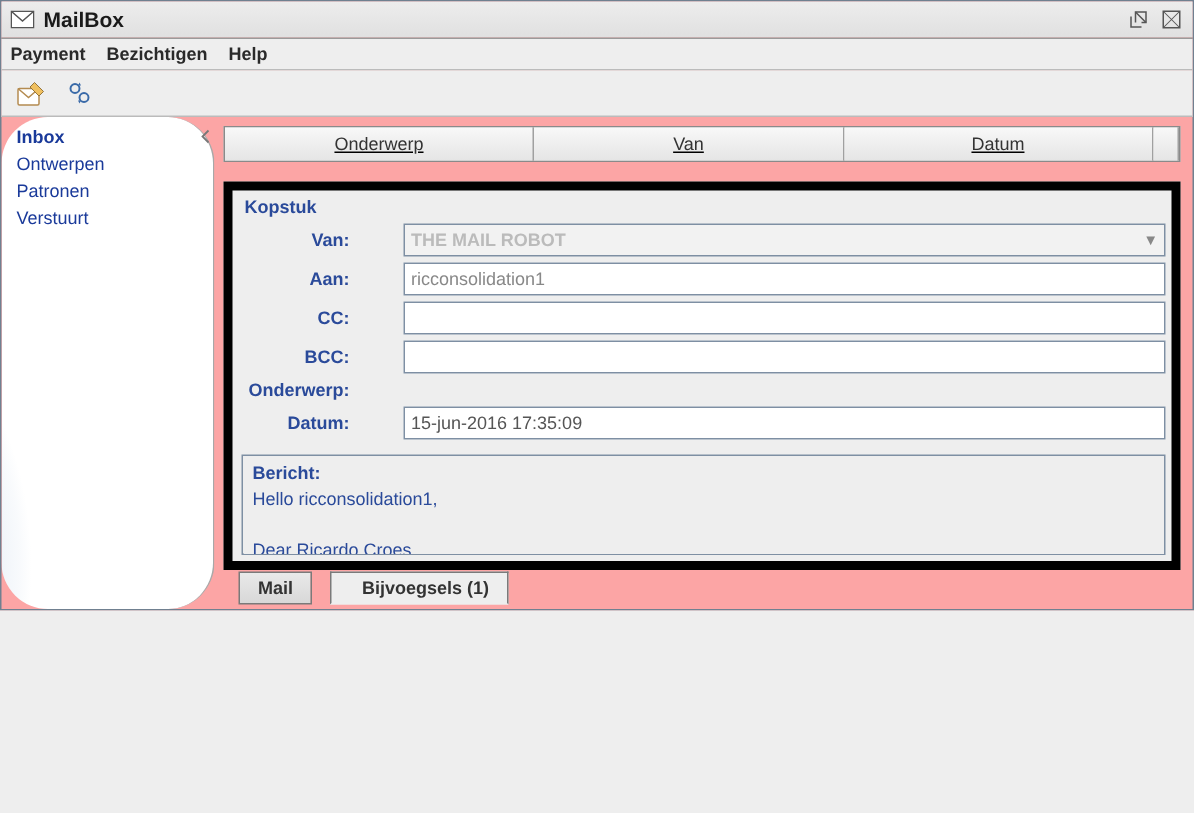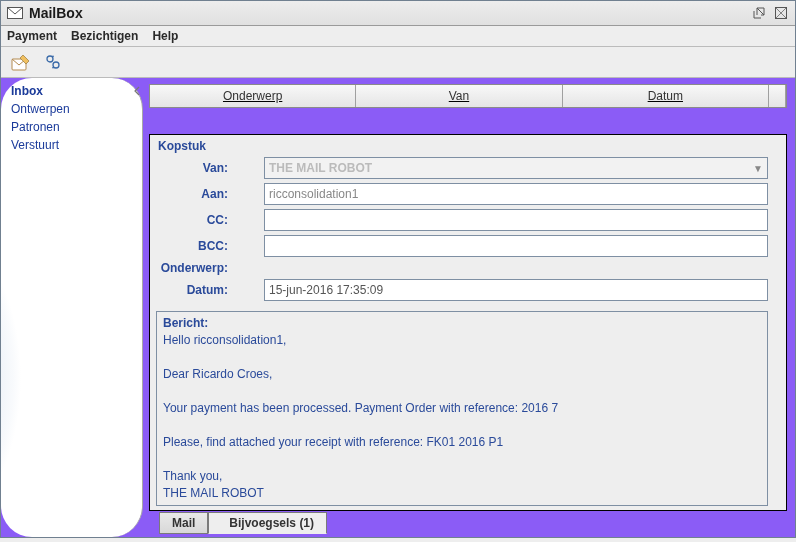--- a/index.html
+++ b/index.html
@@ -1,16 +1,16 @@
 <!DOCTYPE html>
 <html><head>
 <meta charset="utf-8">
 <style>
   html,body{margin:0;padding:0;font-family:Arial,Helvetica,sans-serif;font-size:12px;background:#eeeeee;}
-  .window{width:796px;height:538px;background:#8b5cf6;display:flex;flex-direction:column;border:1px solid #708090;box-sizing:border-box;position:relative;}
+  .window{width:796px;height:407px;background:#fca5a5;display:flex;flex-direction:column;border:1px solid #708090;box-sizing:border-box;position:relative;}
   
   .titlebar{height:24px;background:linear-gradient(#ededed,#e0e0e0);border-bottom:1px solid #9a9a9a;display:flex;align-items:center;padding:0 6px;}
   .titlebar .title-icon{margin-right:6px;}
   .titlebar .title-text{font-weight:bold;font-size:14px;color:#1a1a1a;}
   .titlebar .spacer{flex:1;}
   .titlebar .win-btn{width:16px;height:16px;margin-left:6px;display:inline-flex;align-items:center;justify-content:center;}
   
   .menubar{height:20px;display:flex;align-items:center;padding:0 6px;border-bottom:1px solid #bbb;background:#eeeeee;}
   .menubar .menu-item{font-weight:bold;color:#2a2a2a;margin-right:14px;cursor:default;}
   
@@ -25,33 +25,33 @@
     border-radius: 31px;
   }
   .sidebar .folder{color:#1a3a9a;font-size:12px;line-height:18px;cursor:default;}
   .sidebar .folder.selected{font-weight:bold;}
   .sidebar .collapse-handle{position:absolute;right:0;top:4px;width:10px;height:18px;display:flex;align-items:center;justify-content:center;color:#777;font-size:10px;}
   
   .right-col{flex:1;display:flex;flex-direction:column;padding:6px 8px 4px 6px;box-sizing:border-box;overflow:hidden;}
   .list-header{display:flex;height:22px;border:1px solid #8a8a8a;background:#eeeeee;text-decoration:underline;}
   .list-header .hcell{flex:1;border-right:1px solid #a0a0a0;display:flex;align-items:center;justify-content:center;color:#333;font-size:12px;background:linear-gradient(#f8f8f8,#e5e5e5);}
   .list-header .hcell.small{flex:0 0 16px;}
-  .panel{margin-top:26px;flex:1;border:1px solid #000000;padding:4px 18px 4px 6px;box-sizing:border-box;display:flex;flex-direction:column;overflow:hidden;background:#eeeeee;}
+  .panel{margin-top:13px;flex:1;border:6px solid #000000;padding:4px 4px 4px 6px;box-sizing:border-box;display:flex;flex-direction:column;overflow:hidden;background:#eeeeee;}
   .group-title{color:#2a4a9a;font-weight:bold;font-size:12px;margin:0 0 2px 2px;}
   .form-row{display:flex;align-items:center;margin:2px 0;gap:32px;}
   .form-row label{width:72px;text-align:right;margin-right:4px;color:#2a4a9a;font-weight:bold;font-size:12px;}
   .form-row .field{flex:1;height:20px;border:1px solid #7e8fa3;background:#ffffff;display:flex;align-items:center;padding:0 4px;color:#888;font-size:12px;}
   .form-row .field.dark{color:#555;}
   .form-row .field.dropdown{position:relative;color:#bbbbbb;font-weight:bold;background:#f2f2f2;}
   .form-row .field.dropdown .dd-arrow{position:absolute;right:4px;color:#888;font-size:10px;}
   .msg-group{margin-top:8px;flex:1;border:1px solid #7e8fa3;padding:4px 6px;box-sizing:border-box;overflow:auto;background:#eeeeee;}
   .msg-body{color:#2a4a9a;font-size:12px;line-height:17px;white-space:pre-line;}
   
   .tabs-row{height:22px;display:flex;align-items:flex-end;padding-left:10px;}
-  .tab{border:1px solid #7a7a7a;border-top:1px solid #7a7a7a;background:linear-gradient(#fdfdfd,#e4e4e4);height:20px;padding:0 12px;display:flex;align-items:center;font-size:12px;font-weight:bold;color:#333;margin-right:0px;position:relative;top:1px;white-space:nowrap;}
+  .tab{border:1px solid #7a7a7a;border-top:1px solid #7a7a7a;background:linear-gradient(#fdfdfd,#e4e4e4);height:20px;padding:0 12px;display:flex;align-items:center;font-size:12px;font-weight:bold;color:#333;margin-right:12px;position:relative;top:1px;white-space:nowrap;}
   .tab.inactive{background:linear-gradient(#e9e9e9,#d8d8d8);font-weight:bold;}
   .tab.active{background:#eeeeee;border-bottom-color:#eeeeee;padding-left:20px;}
   svg{display:block;}
 </style>
 </head>
 <body>
 
 <div class="window">
 
   <div class="titlebar">

